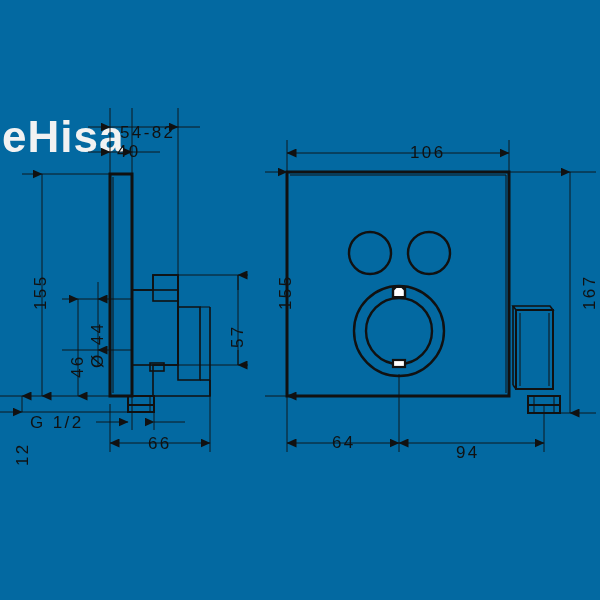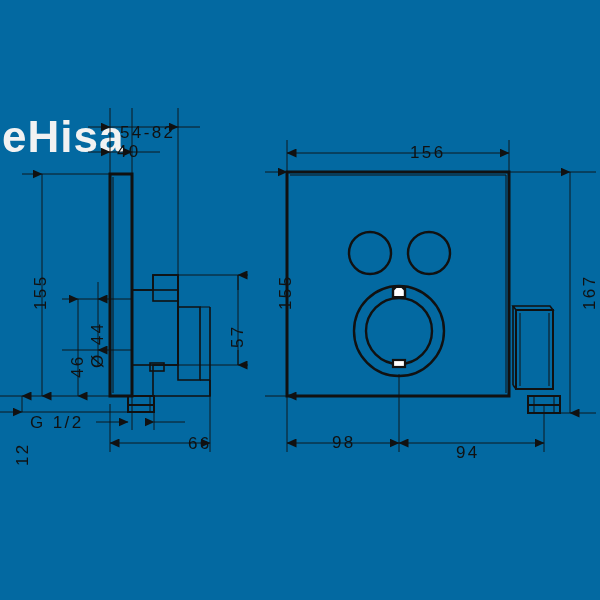--- a/index.html
+++ b/index.html
@@ -217,27 +217,27 @@
   <div class="dimtext vert" style="left:32px; top:310px;">155</div>
 
   <div class="dimtext vert" style="left:89px; top:368px;">Ø 44</div>
 
   <div class="dimtext vert" style="left:69px; top:378px;">46</div>
 
   <div class="dimtext vert" style="left:229px; top:348px;">57</div>
 
   <div class="dimtext" style="left:30px; top:414px;">G 1/2</div>
 
-  <div class="dimtext" style="left:148px; top:435px;margin-left:40px;">66</div>
+  <div class="dimtext" style="left:148px; top:435px;">66</div>
 
   <div class="dimtext vert" style="left:14px; top:466px;">12</div>
 
-  <div class="dimtext" style="left:410px; top:144px;">156</div>
+  <div class="dimtext" style="left:410px; top:144px;">106</div>
 
   <div class="dimtext vert" style="left:277px; top:310px;">155</div>
 
   <div class="dimtext vert" style="left:581px; top:310px;">167</div>
 
-  <div class="dimtext" style="left:332px; top:434px;">98</div>
+  <div class="dimtext" style="left:332px; top:434px;">64</div>
 
   <div class="dimtext" style="left:456px; top:444px;">94</div>
 
 </div>
 
 </body></html>

